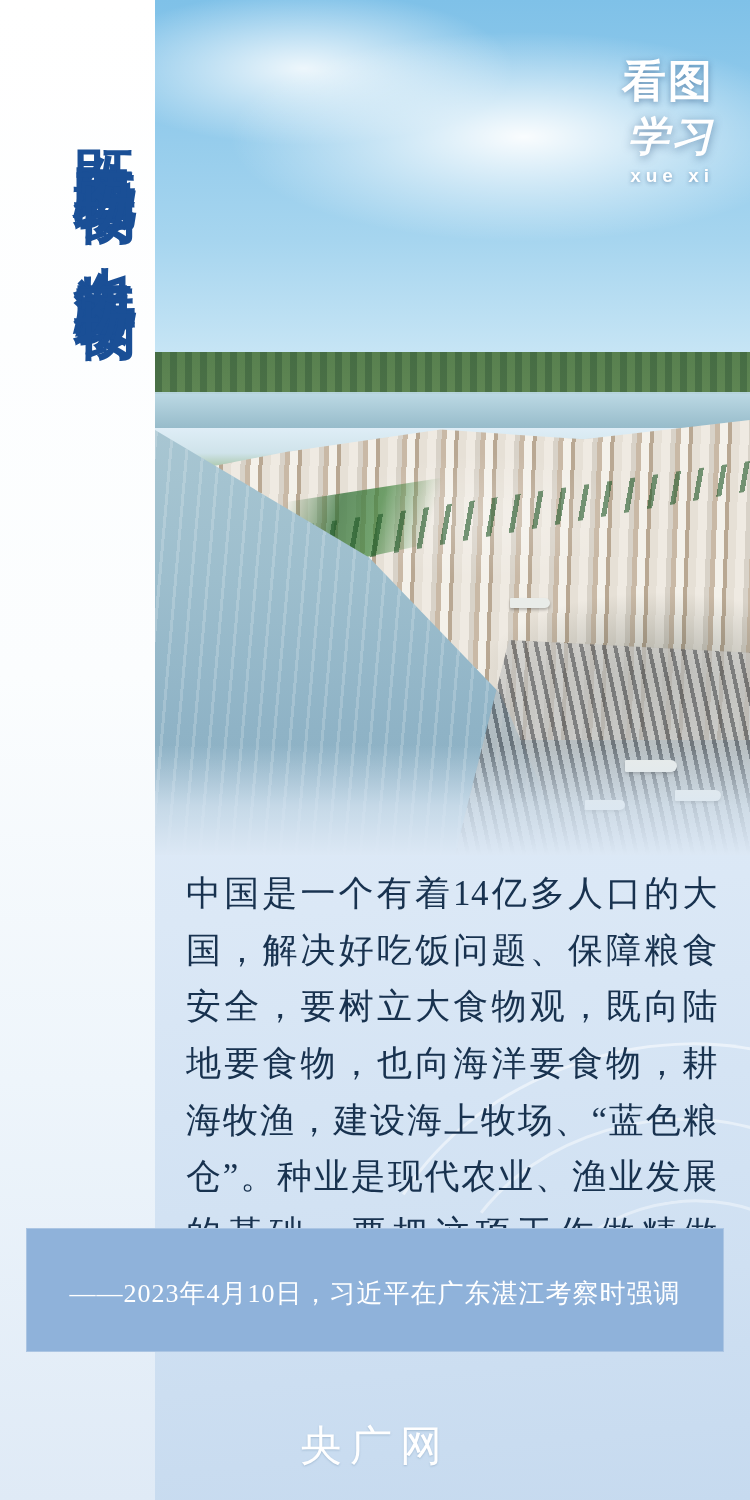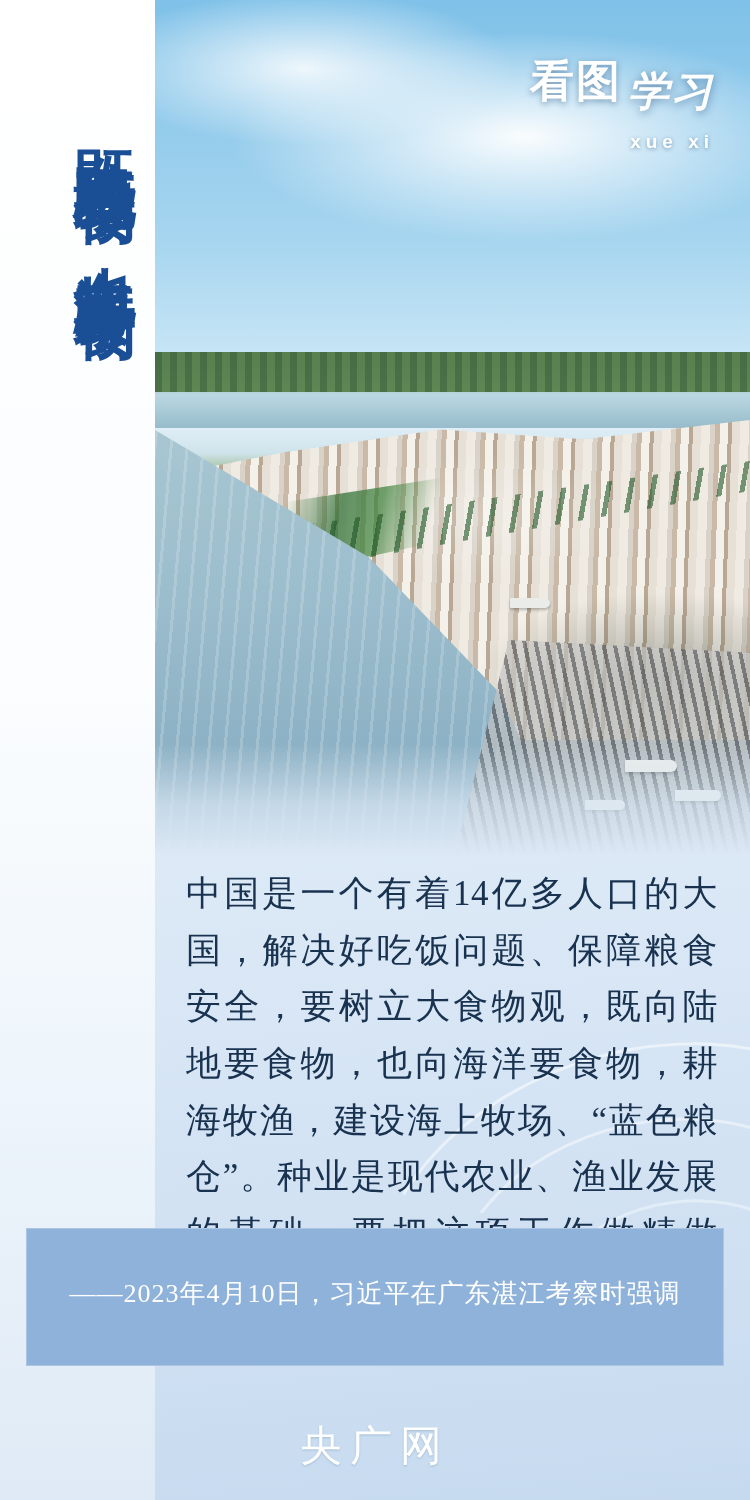--- a/index.html
+++ b/index.html
@@ -181,41 +181,42 @@
     right: 36px;
     top: 52px;
     text-align: right;
     z-index: 5;
   }
   .logo-row {
     display: flex;
     align-items: flex-end;
     justify-content: flex-end;
     gap: 6px;
+    flex-direction: column;
   }
   .logo-kt {
     font-family: "Liberation Serif", serif;
     font-weight: 700;
     font-size: 44px;
     color: #ffffff;
     letter-spacing: 2px;
     text-shadow: 0 2px 6px rgba(20,60,110,0.45);
   }
   .logo-xx {
     font-family: "Liberation Serif", serif;
     font-weight: 700;
     font-style: italic;
     font-size: 41px;
     color: #ffffff;
     letter-spacing: 2px;
     line-height: .95;
     text-shadow: 0 2px 8px rgba(20,60,110,0.5);
   }
   .logo-pinyin {
-    margin-top: 20px;
+    margin-top: 9px;
     font-family: "Liberation Sans", sans-serif;
     font-weight: 700;
     font-size: 19px;
     letter-spacing: 5px;
     color: #ffffff;
     text-shadow: 0 1px 4px rgba(20,60,110,0.45);
   }
 
   
   .quote {
@@ -230,21 +231,21 @@
     letter-spacing: .5px;
     text-align: justify;
   }
 
   
   .attrib-bar {
     position: absolute;
     left: 26px;
     top: 1228px;
     width: 698px;
-    height: 138px;
+    height: 124px;
     background: #8fb2da;
     box-shadow: inset 0 0 0 1px rgba(255,255,255,0.25);
   }
   .attrib-text {
     position: absolute;
     left: 0; right: 0;
     top: 48px;
     text-align: center;
     font-family: "Liberation Serif", "DejaVu Serif", serif;
     font-size: 26px;

